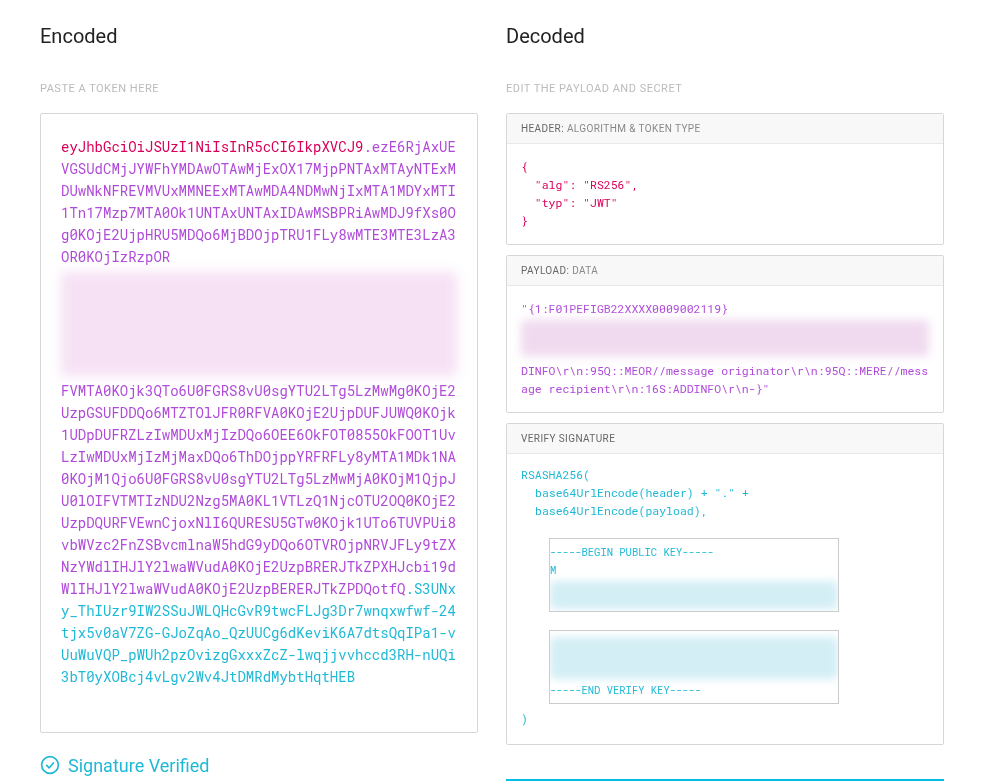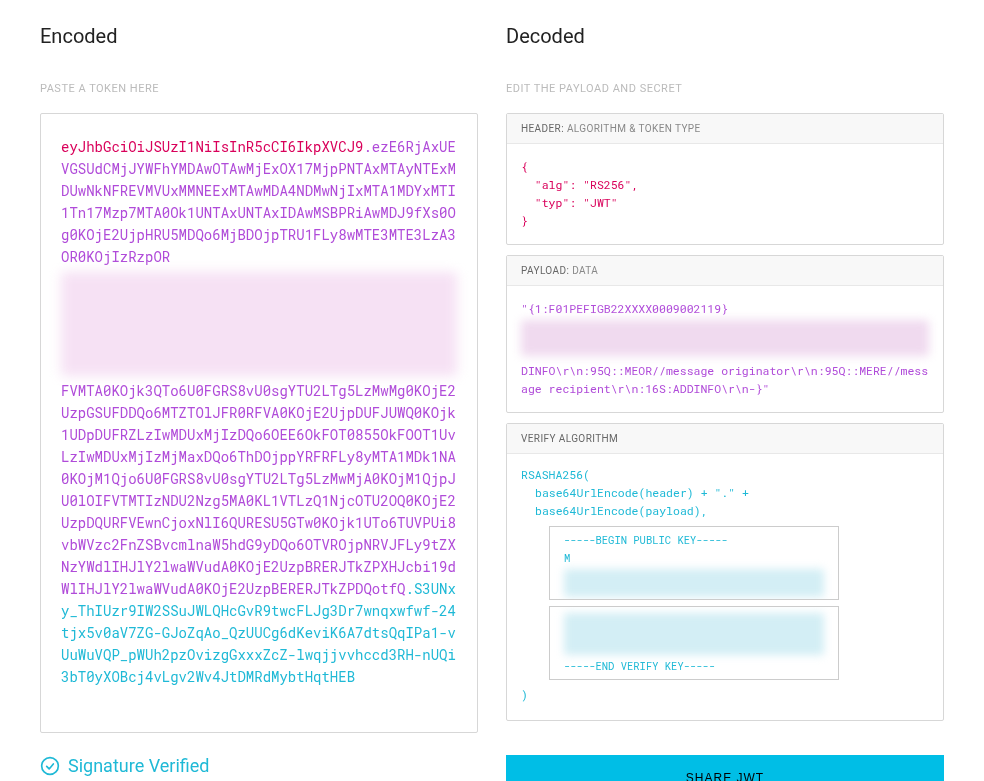--- a/index.html
+++ b/index.html
@@ -91,43 +91,43 @@
       padding: 12px 14px 16px;
       font-family: "Roboto Mono", Consolas, monospace;
       font-size: 11.5px;
       line-height: 18px;
       color: #1fb9d6;
     }
     .verify-body .ind1 { padding-left: 14px; }
     .key-ta {
       width: 290px;
       height: 74px;
-      margin: 6px 0 6px 28px;
+      margin: 18px 0 6px 28px;
       resize: none;
       font-family: "Roboto Mono", Consolas, monospace;
       font-size: 10.5px;
       color: #1fb9d6;
       border: 1px solid #ccc;
-      padding: 4px 14px;
+      padding: 4px 0;
       overflow-y: scroll;
       background: #fff;
     }
     .key-ta .blurline {
       display: block;
       filter: blur(4px);
       background: #d3eef5;
       height: 28px;
       margin: 2px 0;
       border-radius: 2px;
     }
     .private-ta .blurline { height: 42px; }
     .sig-verified {
       margin-top: 22px;
       display: flex;
-      align-items: center;
+      align-items: flex-start;
       gap: 8px;
       color: #1fb9d6;
       font-size: 18px;
     }
     .check-icon svg { width: 20px; height: 20px; display: block; }
     .share-btn {
       margin-top: 24px;
       width: 100%;
       background: #00bee6;
       color: #000000;
@@ -192,21 +192,21 @@
       </div>
       <div class="dec-body payload-body">
         <span>"{1:F01PEFIGB22XXXX0009002119}</span>
         <span class="payload-blur"></span>
         <span>DINFO\r\n:95Q::MEOR//message originator\r\n:95Q::MERE//message recipient\r\n:16S:ADDINFO\r\n-}"</span>
       </div>
     </div>
 
     <div class="dec-group">
       <div class="dec-section-head">
-        <span class="strong">VERIFY ALGORITHM</span>
+        <span class="strong">VERIFY SIGNATURE</span>
       </div>
       <div class="verify-body">
         <div>RSASHA256(</div>
         <div class="ind1">base64UrlEncode(header) + "." +</div>
         <div class="ind1">base64UrlEncode(payload),</div>
 
         <div class="key-ta">
           <div>-----BEGIN PUBLIC KEY-----</div>
           <span>M</span><span class="blurline"></span>
           <div>Imxe7V0b</div>

